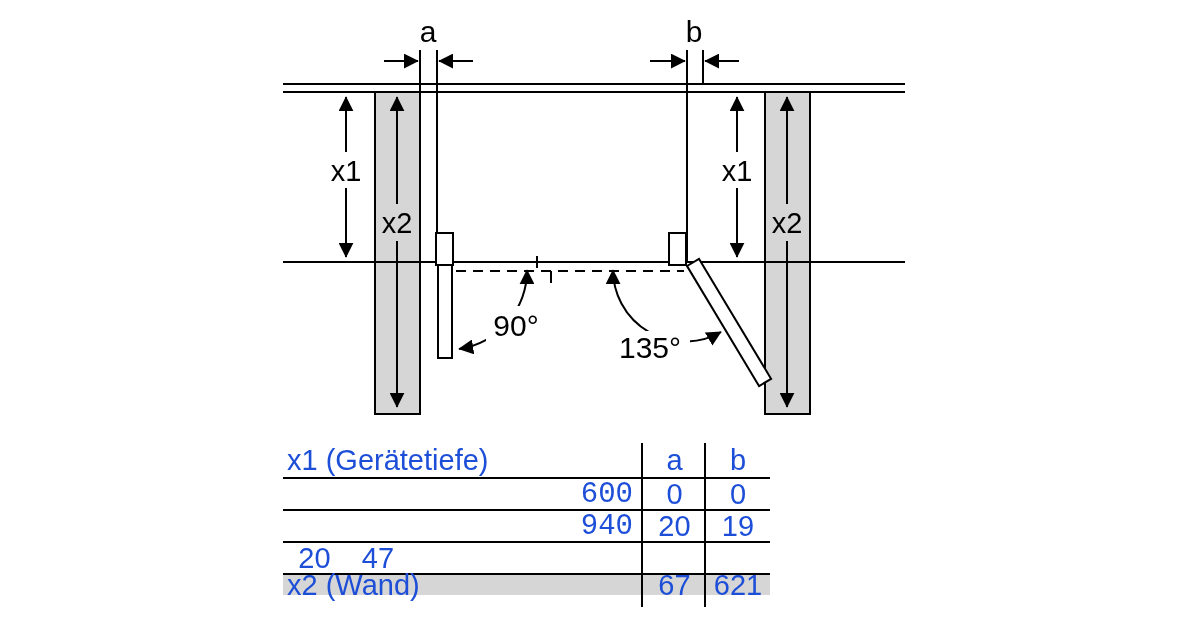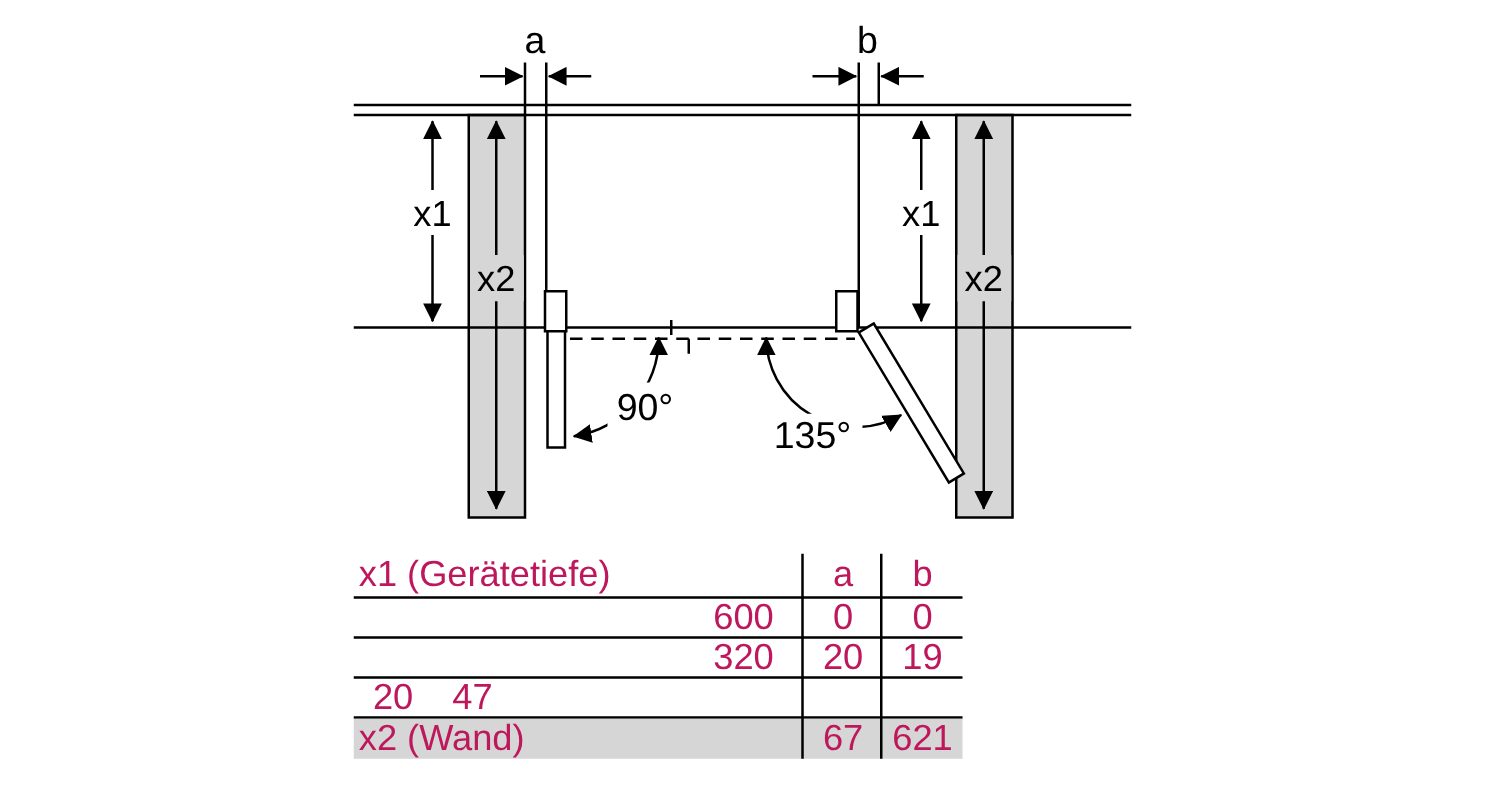--- a/index.html
+++ b/index.html
@@ -12,31 +12,31 @@
     color: #000;
   }
   #diagram { position: absolute; left: 0; top: 0; }
   #diagram text { font-family: "Liberation Sans", sans-serif; fill: #000; }
 
   .dim-table {
     position: absolute;
     left: 283px; top: 443px;
     width: 487px; height: 164px;
     font-size: 29px;
-    color: #be185d;
+    color: #1d4ed8;
   }
   .t-row { display: flex; box-sizing: border-box; }
   .t-row.hdr  { height: 36px; border-bottom: 2px solid #000; }
   .t-row.data { height: 32px; border-bottom: 2px solid #000; }
-  .t-row.last { height: 32px; border-bottom: none; background: #d6d6d6; }
+  .t-row.last { height: 20px; border-bottom: none; background: #d6d6d6; }
   .c1 { width: 360px; box-sizing: border-box; display: flex; align-items: center; }
   .c2 { width: 63px;  display: flex; align-items: center; justify-content: center; }
   .c3 { width: 64px;  display: flex; align-items: center; justify-content: center; }
   .hdr  .c1 { justify-content: flex-start; padding-left: 4px; }
-  .data .c1 { justify-content: flex-end; padding-right: 24px; }
+  .data .c1 { justify-content: flex-end; padding-right: 10px; font-family: Liberation Mono, monospace; }
   .last .c1 { justify-content: flex-start; padding-left: 4px; }
   .vline { position: absolute; top: 0; width: 2px; height: 164px; background: #000; }
 </style>
 </head>
 <body>
 
 <svg id="diagram" width="1200" height="440" viewBox="0 0 1200 440" xmlns="http://www.w3.org/2000/svg">
   <defs>
     <marker id="arr" viewBox="0 0 10 10" refX="9.5" refY="5" markerWidth="7.5" markerHeight="7.5" orient="auto-start-reverse">
       <path d="M0,0 L10,5 L0,10 z" fill="#000"></path>
@@ -128,21 +128,21 @@
     <div class="c1">x1 (Gerätetiefe)</div>
     <div class="c2">a</div>
     <div class="c3">b</div>
   </div>
   <div class="t-row data">
     <div class="c1">600</div>
     <div class="c2">0</div>
     <div class="c3">0</div>
   </div>
   <div class="t-row data">
-    <div class="c1">320</div>
+    <div class="c1">940</div>
     <div class="c2">20</div>
     <div class="c3">19</div>
   </div>
   <div class="t-row data">
     <div class="c2">20</div>
     <div class="c3">47</div>
   </div>
   <div class="t-row last">
     <div class="c1">x2 (Wand)</div>
     <div class="c2">67</div>

